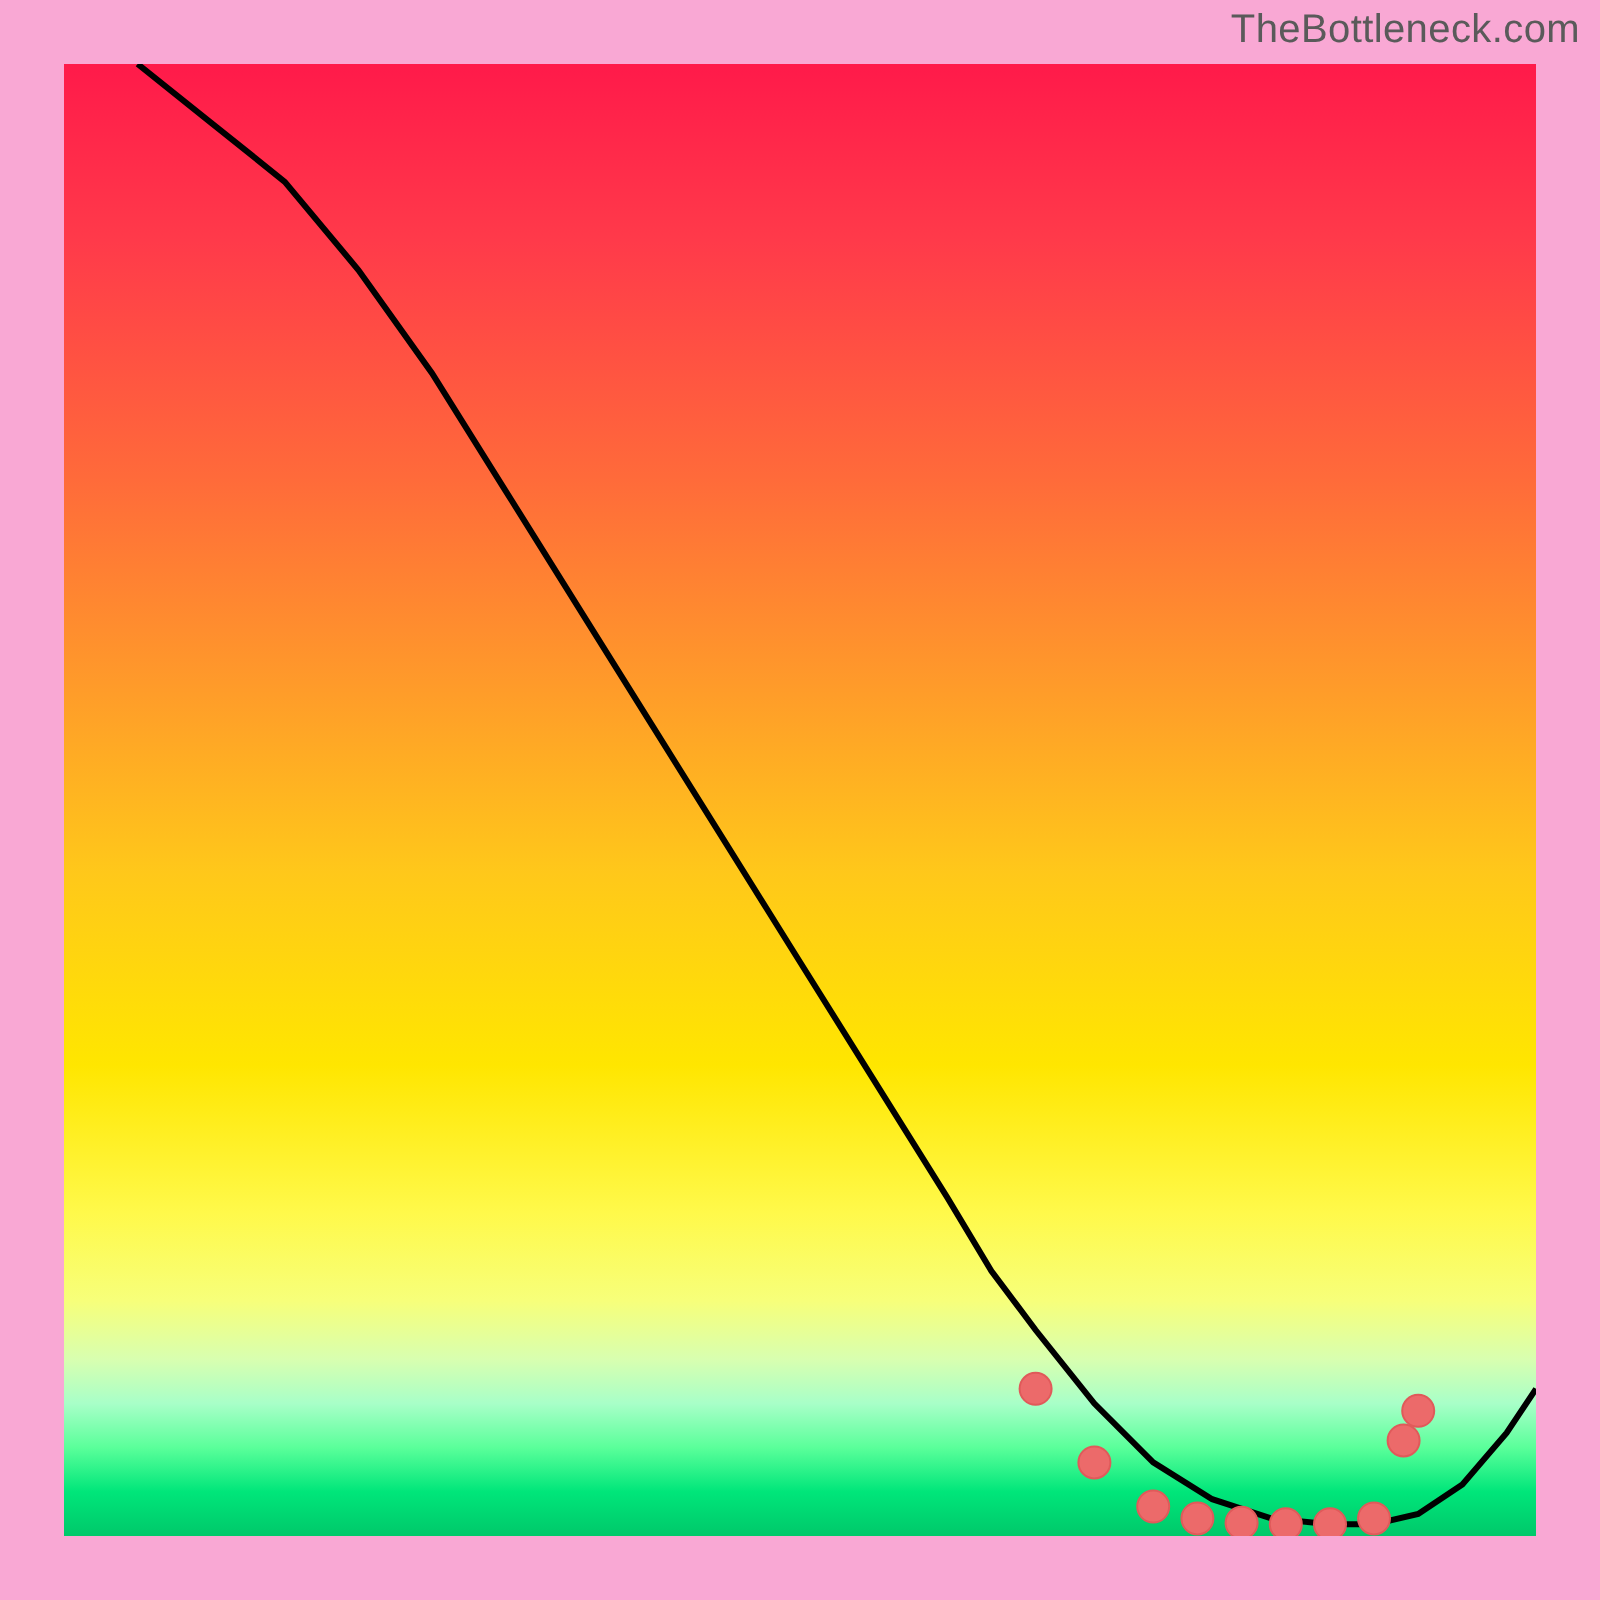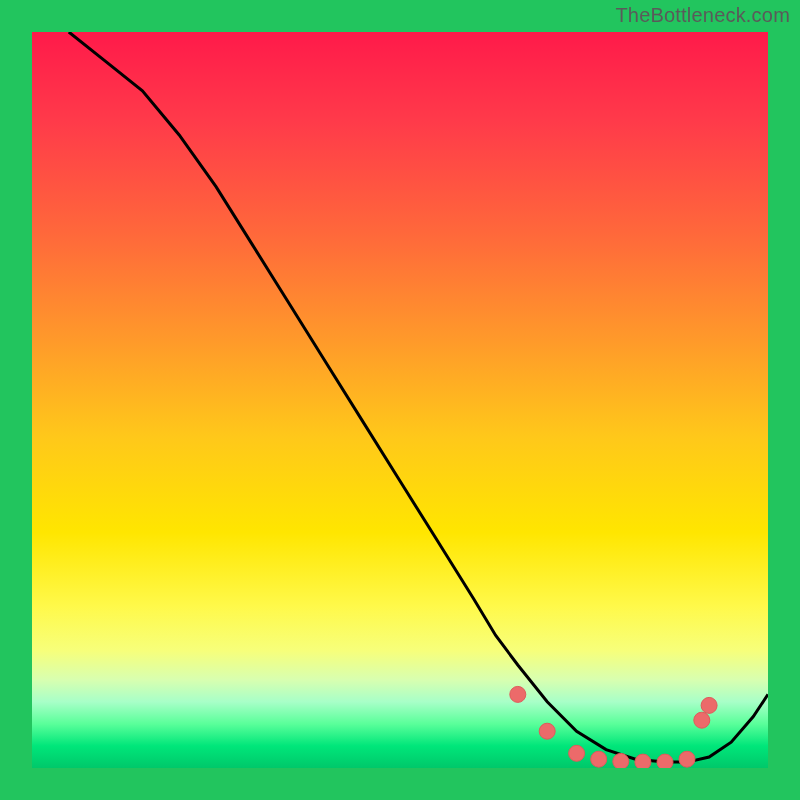--- a/index.html
+++ b/index.html
@@ -1,21 +1,21 @@
 <!DOCTYPE html>
 <html><head>
 <meta charset="utf-8">
 <style>
   * { margin: 0; padding: 0; box-sizing: border-box; }
   html, body { width: 800px; height: 800px; overflow: hidden; background: #000; }
   .frame {
     position: relative;
     width: 800px;
     height: 800px;
-    background: #22c55e;
+    background: #f9a8d4;
   }
   .plot-area {
     position: absolute;
     left: 32px;
     top: 32px;
     width: 736px;
     height: 736px;
     overflow: hidden;
   }
   .gradient-bg {

